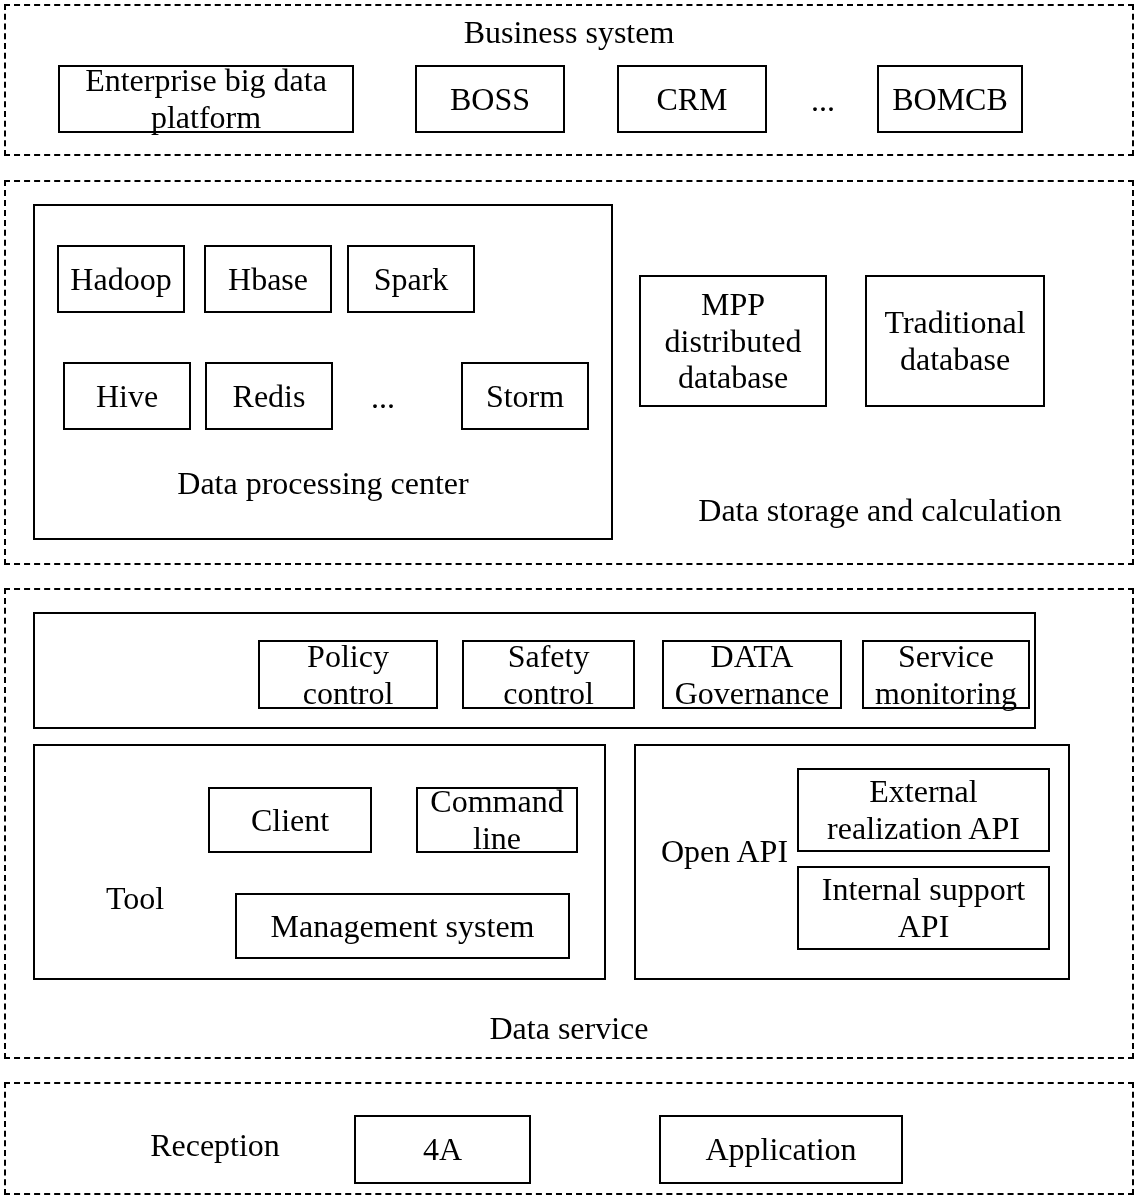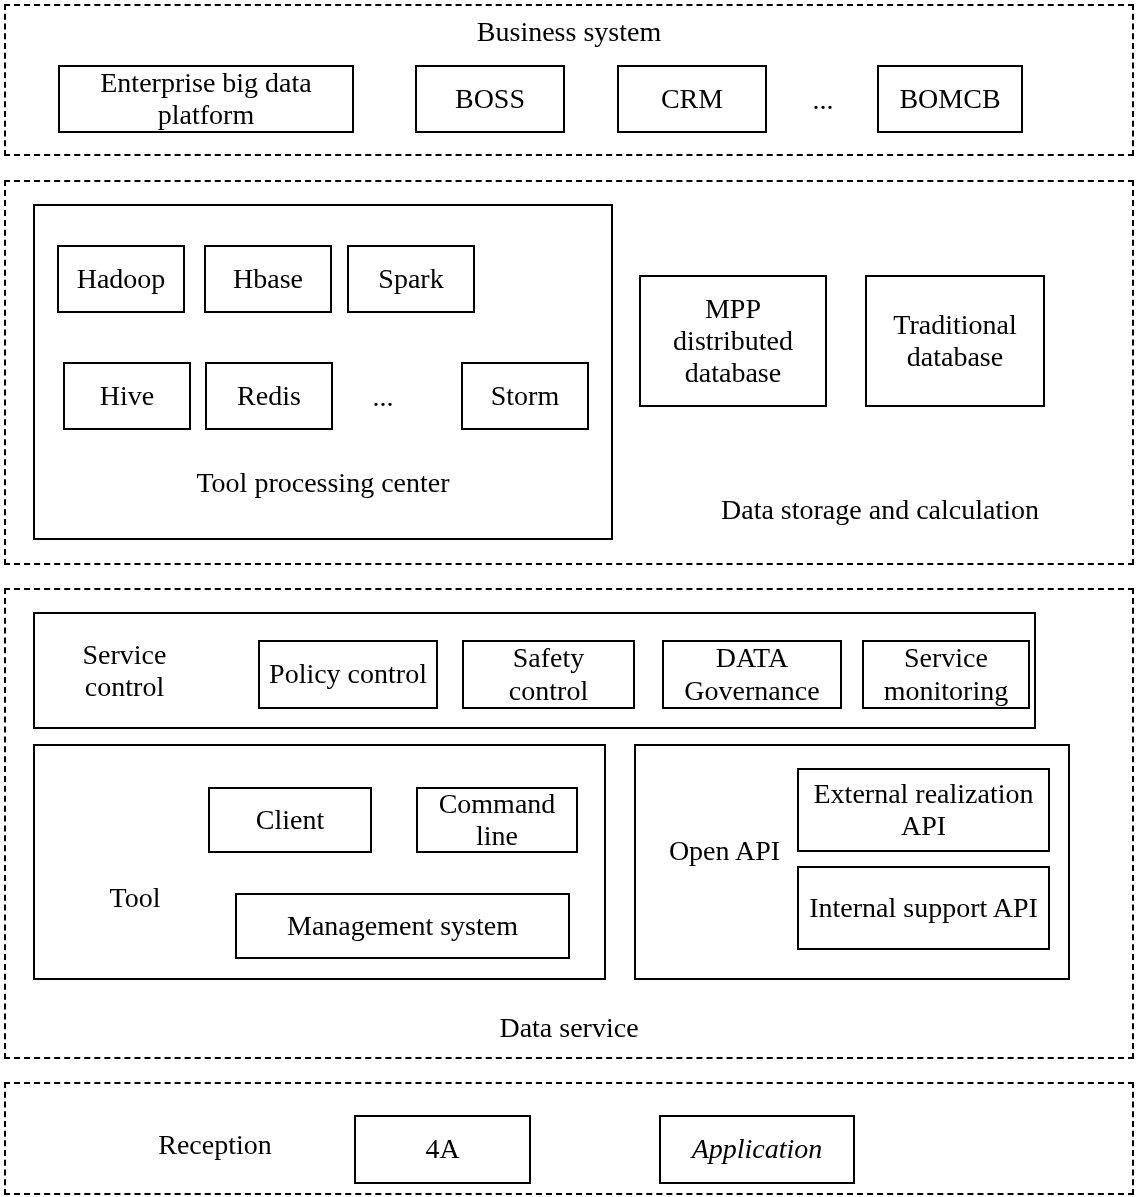--- a/index.html
+++ b/index.html
@@ -39,21 +39,21 @@
 
   .plain-label {
     position: absolute;
     display: flex;
     align-items: center;
     justify-content: center;
     text-align: center;
     line-height: 1.15;
   }
 
-  .f28 { font-size: 28px; }
+  .f28 { font-size: 32px; }
 </style>
 </head>
 <body>
 
 <div id="page">
 
   <div class="dashed-layer" style="left:4px; top:4px; width:1130px; height:152px;"></div>
 
   <div class="plain-label f28" style="left:4px; top:14px; width:1130px; height:36px;">Business system</div>
 
@@ -78,33 +78,32 @@
   <div class="solid-box f28" style="left:347px; top:245px; width:128px; height:68px;font-family:Liberation Serif, serif;">Spark</div>
 
   <div class="solid-box f28" style="left:63px; top:362px; width:128px; height:68px;">Hive</div>
 
   <div class="solid-box f28" style="left:205px; top:362px; width:128px; height:68px;">Redis</div>
 
   <div class="plain-label f28" style="left:355px; top:377px; width:56px; height:40px;">...</div>
 
   <div class="solid-box f28" style="left:461px; top:362px; width:128px; height:68px;">Storm</div>
 
-  <div class="plain-label f28" style="left:33px; top:463px; width:580px; height:40px;">Tool processing center</div>
+  <div class="plain-label f28" style="left:33px; top:463px; width:580px; height:40px;">Data processing center</div>
 
   <div class="solid-box f28" style="left:639px; top:275px; width:188px; height:132px; padding:0 10px;">MPP distributed database</div>
 
   <div class="solid-box f28" style="left:865px; top:275px; width:180px; height:132px; padding:0 10px;">Traditional database</div>
 
   <div class="plain-label f28" style="left:620px; top:490px; width:520px; height:40px; justify-content:center;">Data storage and calculation</div>
 
   <div class="dashed-layer" style="left:4px; top:588px; width:1130px; height:471px;"></div>
 
   <div class="solid-box" style="left:33px; top:612px; width:1003px; height:117px; display:block;"></div>
 
-  <div class="plain-label f28" style="left:52px; top:640px; width:145px; height:62px;">Service control</div>
 
   <div class="solid-box f28" style="left:258px; top:640px; width:180px; height:69px; padding:16px 8px;">Policy control</div>
 
   <div class="solid-box f28" style="left:462px; top:640px; width:173px; height:69px; padding:0 20px;">Safety control</div>
 
   <div class="solid-box f28" style="left:662px; top:640px; width:180px; height:69px; padding:0 4px;">DATA Governance</div>
 
   <div class="solid-box f28" style="left:862px; top:640px; width:168px; height:69px; padding:0 6px;">Service monitoring</div>
 
   <div class="solid-box" style="left:33px; top:744px; width:573px; height:236px; display:block;"></div>
@@ -126,15 +125,15 @@
   <div class="solid-box f28" style="left:797px; top:866px; width:253px; height:84px; padding:0 8px;">Internal support API</div>
 
   <div class="plain-label f28" style="left:4px; top:1008px; width:1130px; height:40px;">Data service</div>
 
   <div class="dashed-layer" style="left:4px; top:1082px; width:1130px; height:113px;"></div>
 
   <div class="plain-label f28" style="left:120px; top:1125px; width:190px; height:40px;">Reception</div>
 
   <div class="solid-box f28" style="left:354px; top:1115px; width:177px; height:69px;">4A</div>
 
-  <div class="solid-box f28" style="left:659px; top:1115px; width:196px; height:69px;font-style:italic;">Application</div>
+  <div class="solid-box f28" style="left:659px; top:1115px; width:244px; height:69px;">Application</div>
 
 </div>
 
 </body></html>

